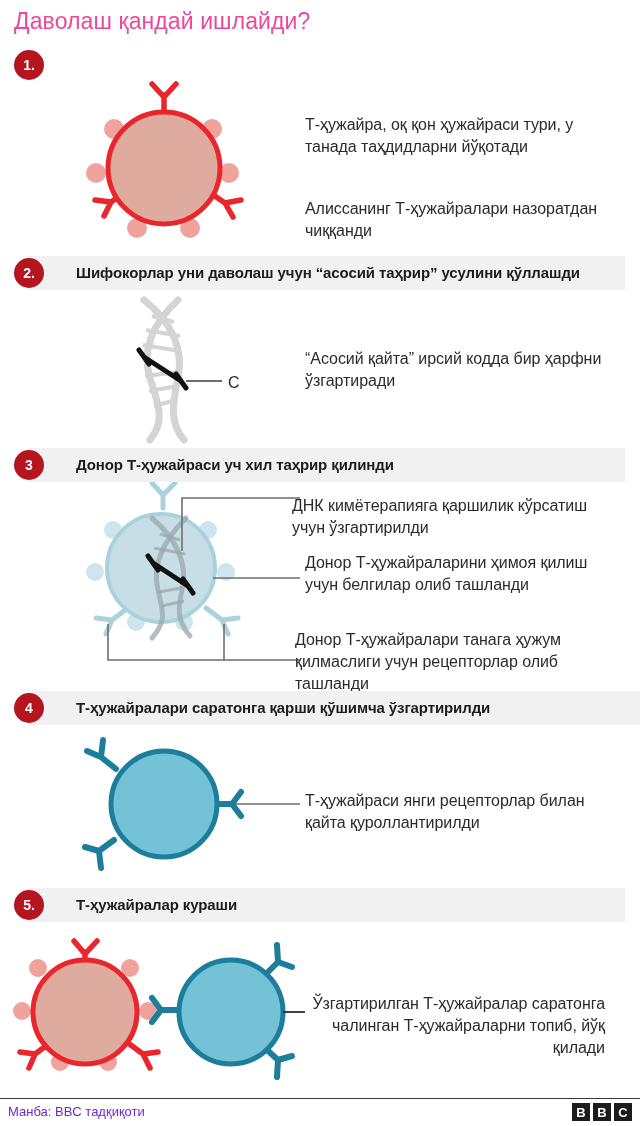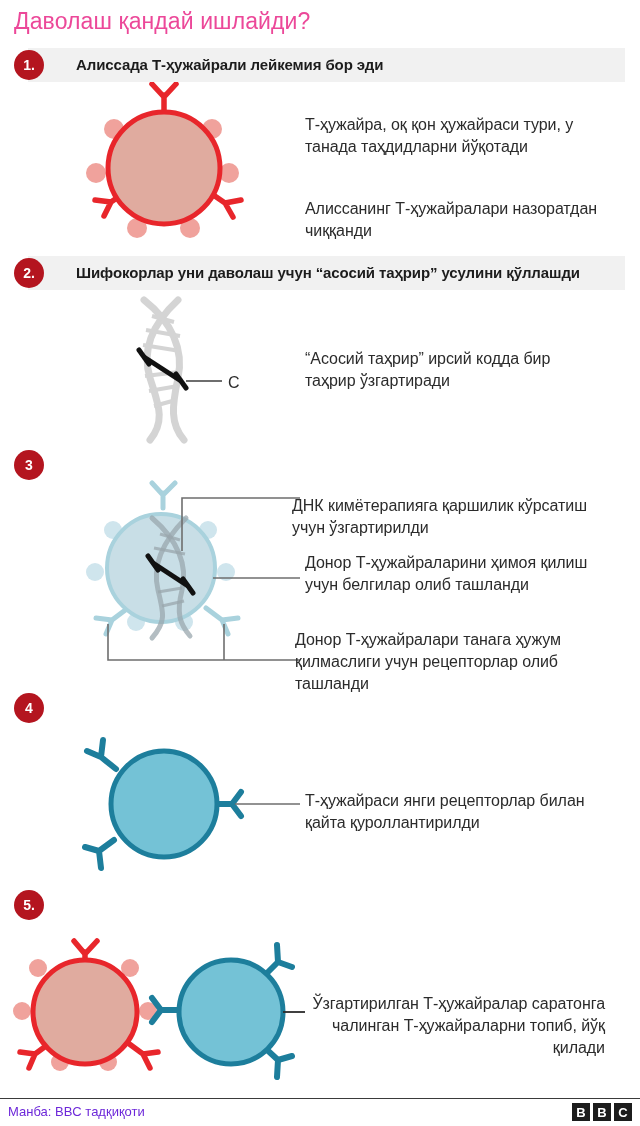--- a/index.html
+++ b/index.html
@@ -234,45 +234,47 @@
     <path d="M265 1048 L278 1060 M278 1060 L292 1056 M278 1060 L277 1077" stroke="#1d7e9c" stroke-width="6" fill="none" stroke-linecap="round"></path>
 
     <circle cx="231" cy="1012" r="52" fill="#74c2d6" stroke="#1d7e9c" stroke-width="5"></circle>
 
     <line x1="283" y1="1012" x2="305" y2="1012" stroke="#2b2b2b" stroke-width="1.8"></line>
   </g>
 </svg>
 
 <div class="sec-head" style="top:48px; width:597px;">
   <div class="badge">1.</div>
-  <div class="bar-text">Алиссада Т-ҳужайрали лейкемия бор эди</div>
 </div>
 <div class="body-text" style="left:305px; top:106px; width:300px;">Т-ҳужайра, оқ қон ҳужайраси тури, у танада таҳдидларни йўқотади</div>
 <div class="body-text" style="left:305px; top:190px; width:300px;">Алиссанинг Т-ҳужайралари назоратдан чиққанди</div>
 
 <div class="sec-head" style="top:256px; width:597px;">
   <div class="badge">2.</div>
   <div class="bar-text" style="width:549px;">Шифокорлар уни даволаш учун “асосий таҳрир” усулини қўллашди</div>
 </div>
-<div class="body-text" style="left:305px; top:340px; width:300px;">“Асосий таҳрир” ирсий кодда бир таҳрир ўзгартиради</div>
+<div class="body-text" style="left:305px; top:340px; width:300px;">“Асосий қайта” ирсий кодда бир ҳарфни ўзгартиради</div>
 
 <div class="sec-head" style="top:448px; width:597px;">
   <div class="badge">3</div>
+  <div class="bar-text">Донор Т-ҳужайраси уч хил таҳрир қилинди</div>
 </div>
 <div class="body-text" style="left:292px; top:487px; width:305px;">ДНК кимётерапияга қаршилик кўрсатиш учун ўзгартирилди</div>
 <div class="body-text" style="left:305px; top:544px; width:305px;">Донор Т-ҳужайраларини ҳимоя қилиш учун белгилар олиб ташланди</div>
 <div class="body-text" style="left:295px; top:621px; width:310px;">Донор Т-ҳужайралари танага ҳужум қилмаслиги учун рецепторлар олиб ташланди</div>
 
 <div class="sec-head" style="top:691px; width:626px;">
   <div class="badge">4</div>
+  <div class="bar-text" style="white-space:nowrap; padding-left:48px;">Т-ҳужайралари саратонга қарши қўшимча ўзгартирилди</div>
 </div>
 <div class="body-text" style="left:305px; top:782px; width:305px;">Т-ҳужайраси янги рецепторлар билан қайта қуроллантирилди</div>
 
 <div class="sec-head" style="top:888px; width:597px;">
   <div class="badge">5.</div>
+  <div class="bar-text">Т-ҳужайралар кураши</div>
 </div>
 <div class="body-text" style="left:305px; top:985px; width:300px;text-align:right;">Ўзгартирилган Т-ҳужайралар саратонга чалинган Т-ҳужайраларни топиб, йўқ қилади</div>
 
 <div class="footer-rule"></div>
 <div class="footer-src">Манба: BBC тадқиқоти</div>
 <div class="bbc-logo">
   <span>B</span>
   <span>B</span>
   <span>C</span>
 </div>

